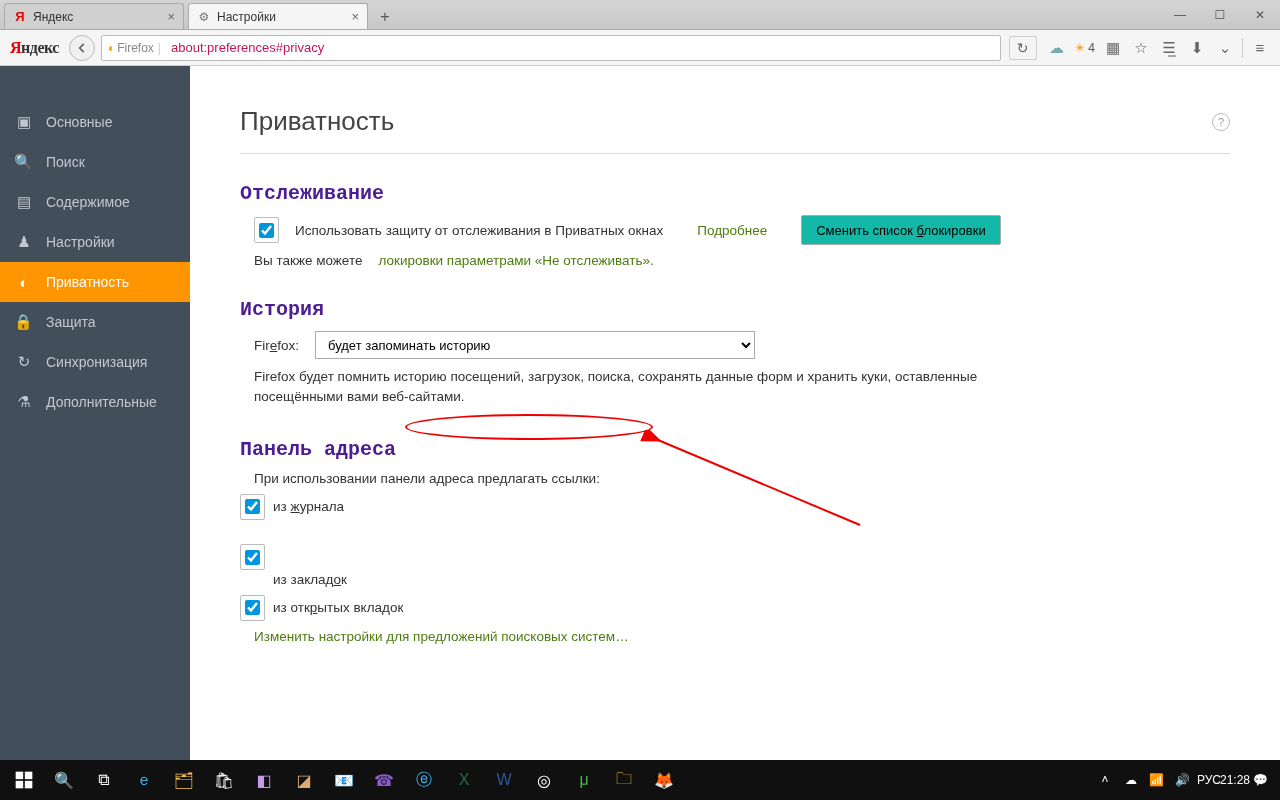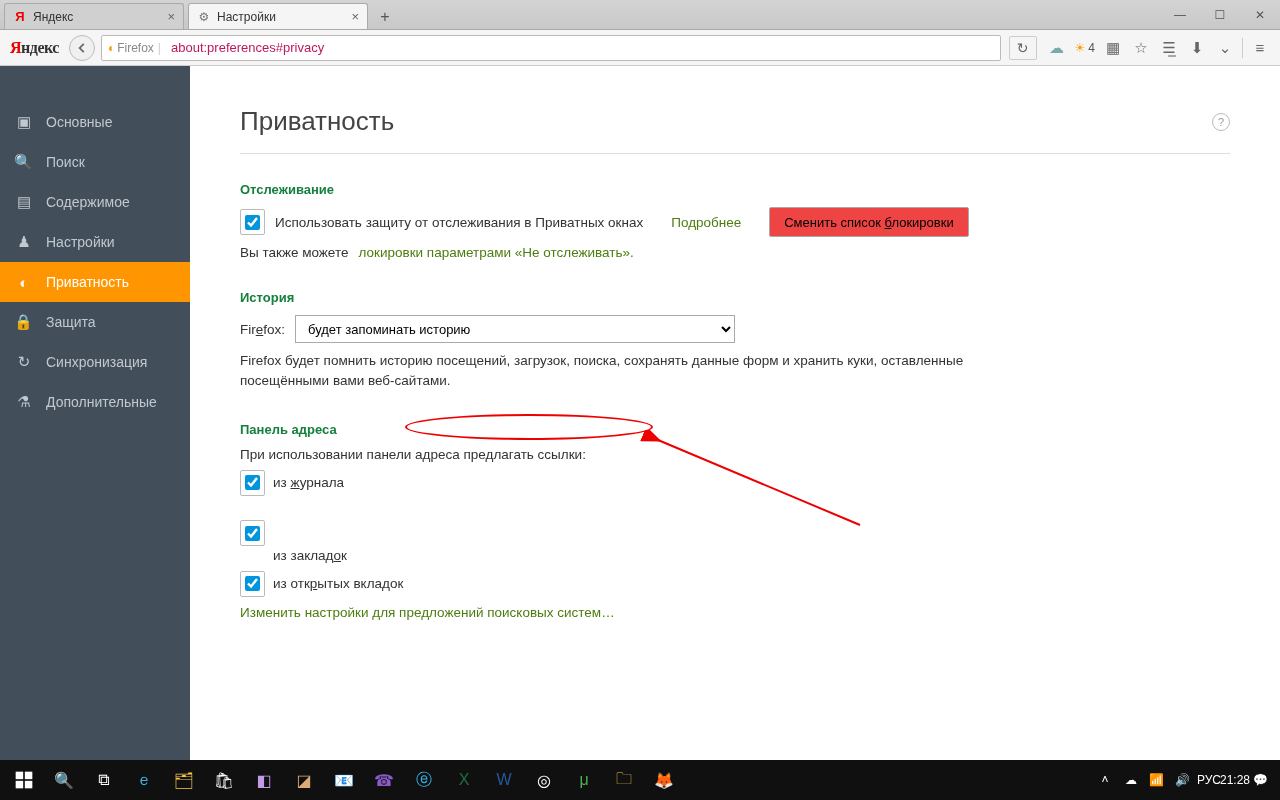--- a/index.html
+++ b/index.html
@@ -36,29 +36,29 @@
 .side-item { display: flex; align-items: center; height: 40px; padding: 0 14px; font-size: 14px; cursor: pointer; }
 .side-item.active { background: #ff9500; color: #fff; }
 .side-item .icon { width: 20px; height: 20px; margin-right: 12px; display: inline-flex; align-items: center; justify-content: center; font-size: 15px; }
 
 .main { flex: 1; padding: 40px 50px 20px 50px; overflow-y: auto; color: #333; }
 .page-header { display: flex; align-items: center; justify-content: space-between; border-bottom: 1px solid #ddd; padding-bottom: 16px; margin-bottom: 28px; }
 .page-header h1 { font-size: 26px; font-weight: 400; color: #444; }
 .help-icon { width: 18px; height: 18px; border: 1px solid #bbb; border-radius: 50%; display: flex; align-items: center; justify-content: center; color: #999; font-size: 11px; cursor: pointer; }
 
 .section { margin-bottom: 30px; }
-.section h2 { font-size: 13px; font-weight: 700; color: #15803d; margin-bottom: 10px; }
-.row { display: flex; align-items: center; flex-wrap: wrap; gap: 6px 10px; margin-bottom: 8px; font-size: 13.5px; }
+.section h2 { font-size: 20px; font-weight: 700; color: #4c1d95; margin-bottom: 10px; font-family: Liberation Mono, monospace; }
+.row { display: flex; align-items: center; flex-wrap: wrap; gap: 6px 16px; margin-bottom: 8px; font-size: 13.5px; margin-left: 14px; }
 .row .text, .linktext { font-size: 13.5px; color: #333; }
 label.check { display: flex; align-items: center; margin-bottom: 8px; font-size: 13.5px; }
 input[type=checkbox] { width: 15px; height: 15px; margin-right: 8px; accent-color: #0095dd; }
 .checkbox-wrap { display: flex; align-items: center; height: 26px; border: 1px solid #bbb; padding: 0 4px; border-radius: 2px; background:#fff; }
 .checkbox-wrap input { margin: 0; }
 a.link { color: #4d7c0f; text-decoration: none; cursor: pointer; }
-button.btn { height: 30px; padding: 0 14px; border: 1px solid #aaa; background: #ef4444; border-radius: 2px; font-size: 13px; cursor: pointer; }
+button.btn { height: 30px; padding: 0 14px; border: 1px solid #aaa; background: #14b8a6; border-radius: 2px; font-size: 13px; cursor: pointer; }
 select.sel { height: 28px; min-width: 440px; padding: 0 8px; border: 1px solid #aaa; background: #fff; font-size: 13px; }
 .underline { text-decoration: underline; }
 
 .annot-circle { position: absolute; border: 2px solid #e00; border-radius: 50%; pointer-events: none; }
 .annot-arrow { position: absolute; pointer-events: none; }
 
 
 .taskbar { position: absolute; bottom: 0; left: 0; right: 0; height: 40px; background: #101010; display: flex; align-items: center; padding: 0 4px; color: #fff; }
 .task-icon { width: 40px; height: 40px; display: flex; align-items: center; justify-content: center; font-size: 16px; cursor: pointer; }
 .task-icon svg { width: 20px; height: 20px; }

